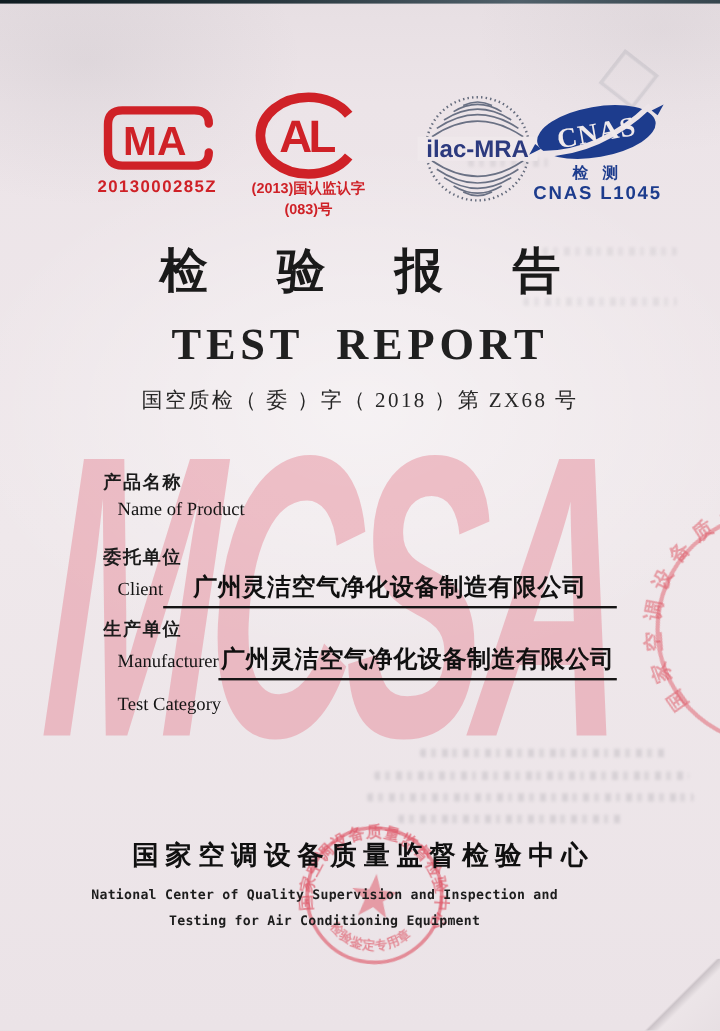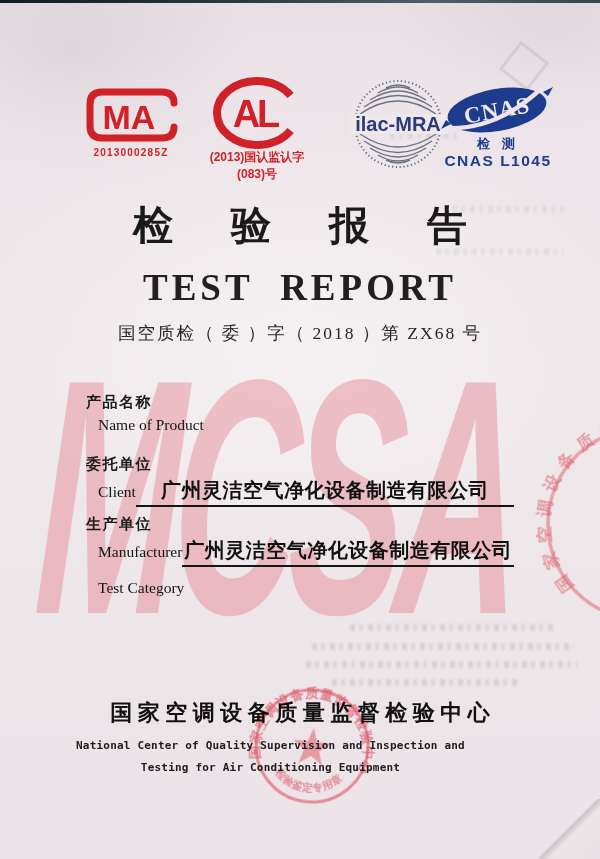--- a/index.html
+++ b/index.html
@@ -69,21 +69,21 @@
   <div class="abs bt" style="left:332px;top:679px;width:186px;"></div>
   <div class="abs bt" style="left:452px;top:206px;width:112px;opacity:.3;"></div>
   <div class="abs bt" style="left:436px;top:248px;width:128px;opacity:.3;"></div>
   <div class="abs bt" style="left:390px;top:132px;width:70px;opacity:.35;"></div>
   <div class="abs bt-box" style="left:506px;top:48px;"></div>
 
   <svg class="abs logo" style="left:82px;top:84px;" width="98" height="62" viewBox="0 0 98 62">
     <path d="M92 19 Q92 8 80 8 H20 Q8 8 8 20 V42 Q8 54 20 54 H80 Q92 54 92 43" fill="none" stroke="#cf2127" stroke-width="7" stroke-linecap="round"></path>
     <text x="47" y="45" text-anchor="middle" font-size="34" font-weight="bold" fill="#cf2127">MA</text>
   </svg>
-  <div class="abs cap-red" style="left:76px;top:147px;width:110px;font-size:10px;letter-spacing:1.2px;">2013000285Z</div>
+  <div class="abs cap-red" style="left:76px;top:147px;width:110px;font-size:14px;letter-spacing:1.2px;">2013000285Z</div>
 
   <svg class="abs logo" style="left:212px;top:76px;" width="90" height="74" viewBox="0 0 90 74">
     <ellipse cx="45" cy="37" rx="40" ry="32" pathLength="360" fill="none" stroke="#cf2127" stroke-width="8" stroke-dasharray="300 60" stroke-dashoffset="330"></ellipse>
     <text x="43" y="51" text-anchor="middle" font-size="38" font-weight="bold" fill="#cf2127" letter-spacing="-3">AL</text>
   </svg>
   <div class="abs cap-red" style="left:196px;top:149px;width:122px;font-size:12px;letter-spacing:0;">(2013)国认监认字(083)号</div>
 
   <svg class="abs logo" style="left:340px;top:78px;" width="116" height="92" viewBox="0 0 116 92">
     <circle cx="58" cy="46" r="43" fill="none" stroke="#646b7c" stroke-width="2" stroke-dasharray="1.2 2.6"></circle>
     <g fill="none" stroke="#6a7184" stroke-width="1.4">

